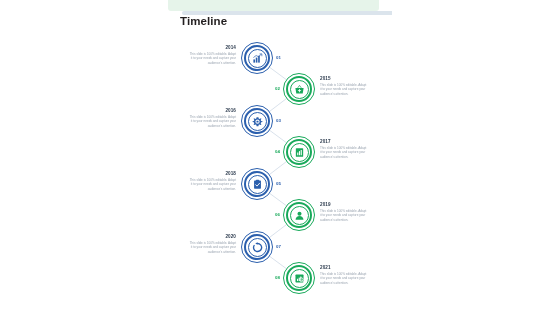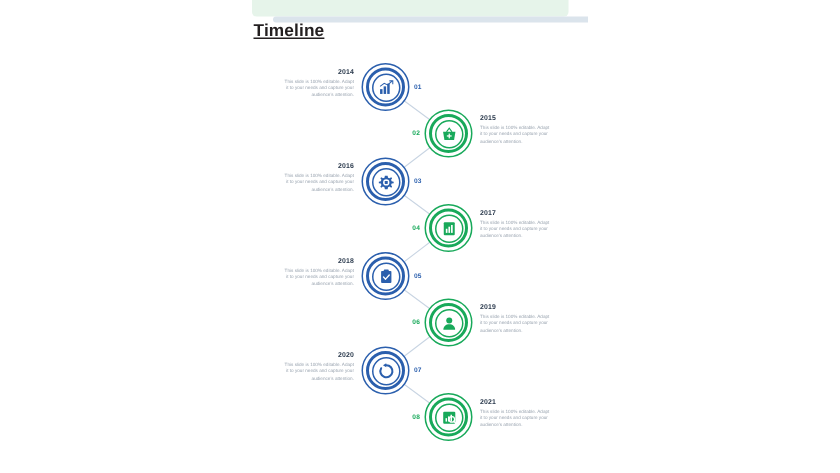--- a/index.html
+++ b/index.html
@@ -42,27 +42,26 @@
     top: 11px;
     width: 212px;
     height: 4px;
     background: #dbe4ec;
     border-radius: 2px;
   }
 
   
   #title {
     position: absolute;
-    left: 1px;
+    left: 12px;
     top: 15px;
     font-size: 11.5px;
     font-weight: bold;
     color: #231f20;
     letter-spacing: 0.1px;
-    text-decoration: underline;
   }
 
   
   #timeline {
     position: absolute;
     left: 0px;
     top: 32px;
     width: 224px;
     height: 283px;
   }

